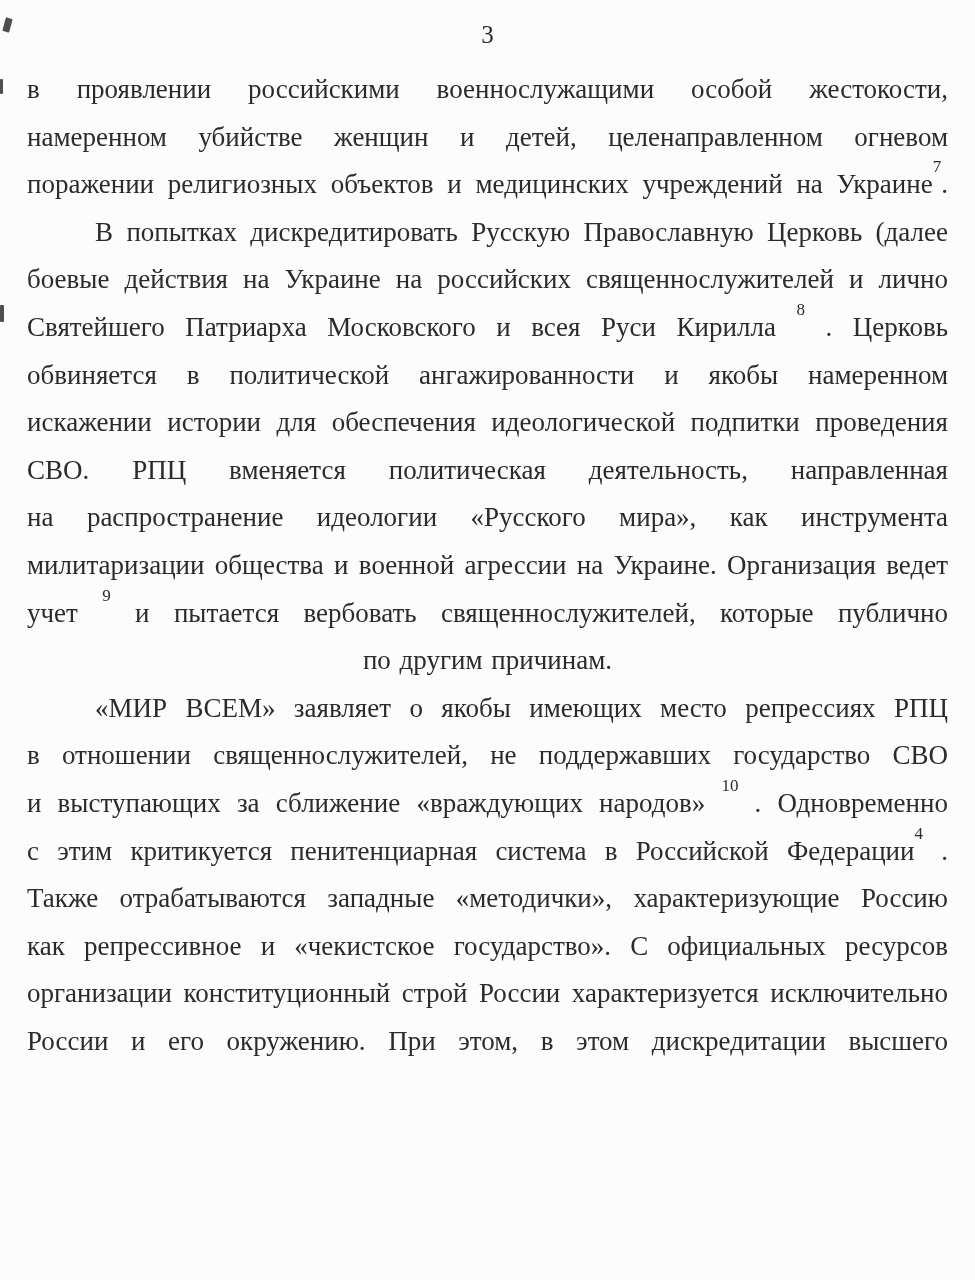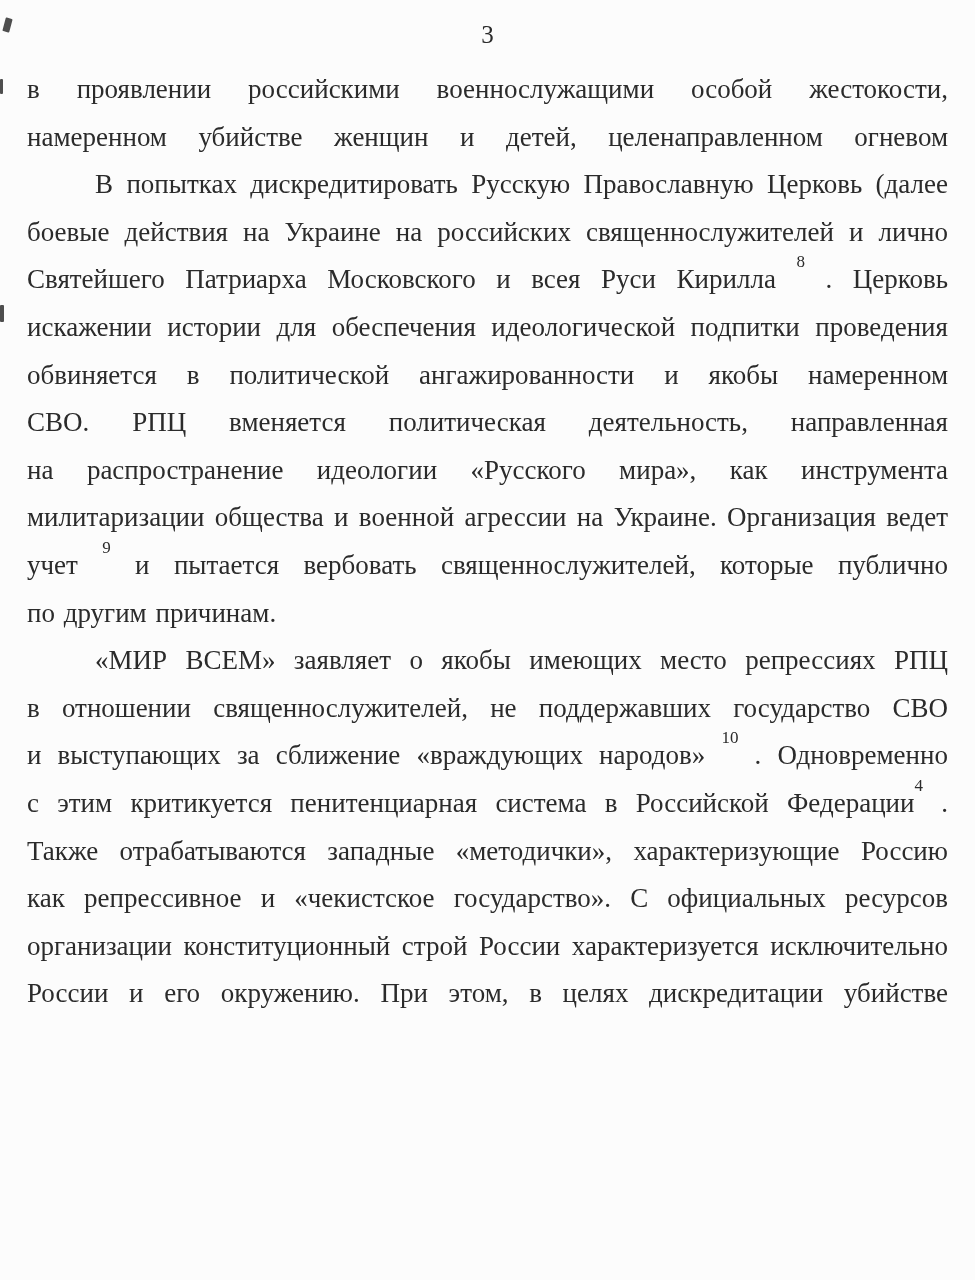--- a/index.html
+++ b/index.html
@@ -40,21 +40,21 @@
     overflow: hidden;
   }
   
   .jline::after {
     content: "";
     display: inline-block;
     width: 100%;
     height: 0;
   }
   .jline.last {
-    text-align: left;
+    text-align: center;
   }
   .jline.last::after {
     content: none;
   }
   .jline.indent {
     padding-left: 68px;
   }
   sup {
     font-size: 17px;
     line-height: 0;
@@ -78,37 +78,38 @@
   <div class="scan-artifact artifact-1"></div>
   <div class="scan-artifact artifact-2"></div>
   <div class="scan-artifact artifact-3"></div>
 
   <div class="page-number">3</div>
 
   <div class="content">
       <div class="paragraph">
         <div class="jline">в проявлении российскими военнослужащими особой жестокости,</div>
         <div class="jline">намеренном убийстве женщин и детей, целенаправленном огневом</div>
+        <div class="jline">поражении религиозных объектов и медицинских учреждений на Украине<sup>7</sup>.</div>
       </div>
       <div class="paragraph">
         <div class="jline indent">В попытках дискредитировать Русскую Православную Церковь (далее</div>
         <div class="jline">боевые действия на Украине на российских священнослужителей и лично</div>
         <div class="jline">Святейшего Патриарха Московского и всея Руси Кирилла <sup>8</sup> . Церковь</div>
+        <div class="jline">обвиняется в политической ангажированности и якобы намеренном</div>
         <div class="jline">искажении истории для обеспечения идеологической подпитки проведения</div>
-        <div class="jline">обвиняется в политической ангажированности и якобы намеренном</div>
         <div class="jline">СВО. РПЦ вменяется политическая деятельность, направленная</div>
         <div class="jline">на распространение идеологии «Русского мира», как инструмента</div>
         <div class="jline">милитаризации общества и военной агрессии на Украине. Организация ведет</div>
         <div class="jline">учет <sup>9</sup> и пытается вербовать священнослужителей, которые публично</div>
         <div class="jline last">по другим причинам.</div>
       </div>
       <div class="paragraph">
         <div class="jline indent">«МИР ВСЕМ» заявляет о якобы имеющих место репрессиях РПЦ</div>
         <div class="jline">в отношении священнослужителей, не поддержавших государство СВО</div>
         <div class="jline">и выступающих за сближение «враждующих народов» <sup>10</sup> . Одновременно</div>
         <div class="jline">с этим критикуется пенитенциарная система в Российской Федерации<sup>4</sup> .</div>
         <div class="jline">Также отрабатываются западные «методички», характеризующие Россию</div>
         <div class="jline">как репрессивное и «чекистское государство». С официальных ресурсов</div>
         <div class="jline">организации конституционный строй России характеризуется исключительно</div>
-        <div class="jline">России и его окружению. При этом, в целях дискредитации убийстве</div>
+        <div class="jline">России и его окружению. При этом, в этом дискредитации высшего</div>
       </div>
     </div>
 </div>
 
 </body></html>

